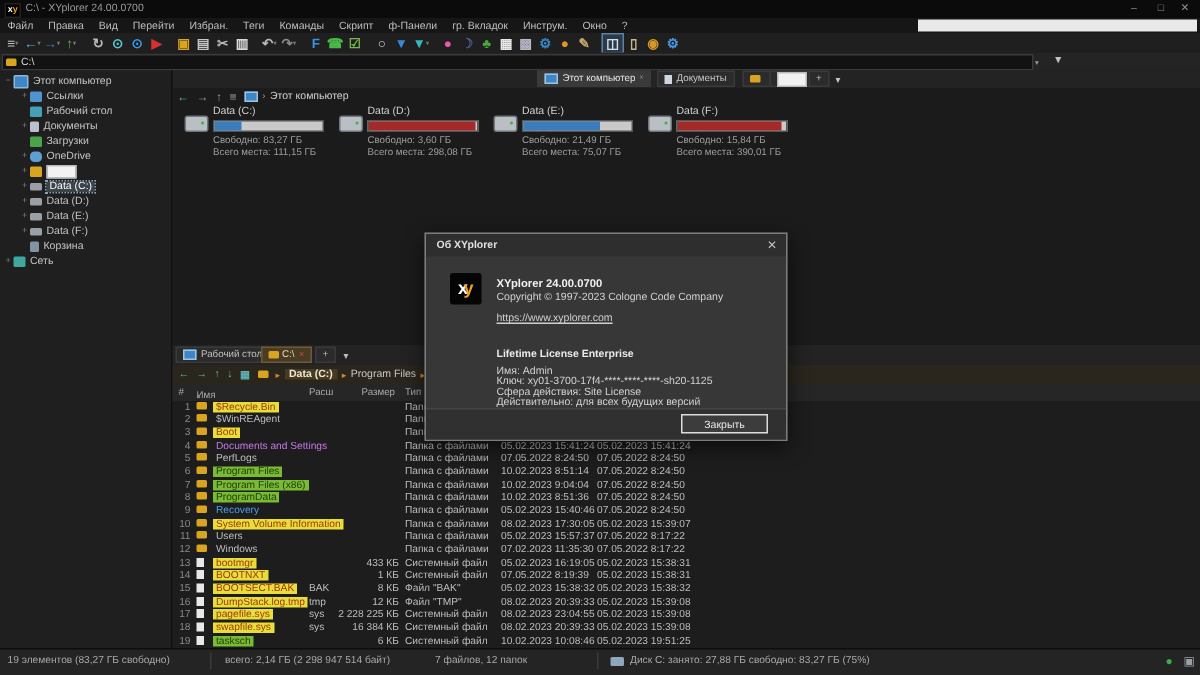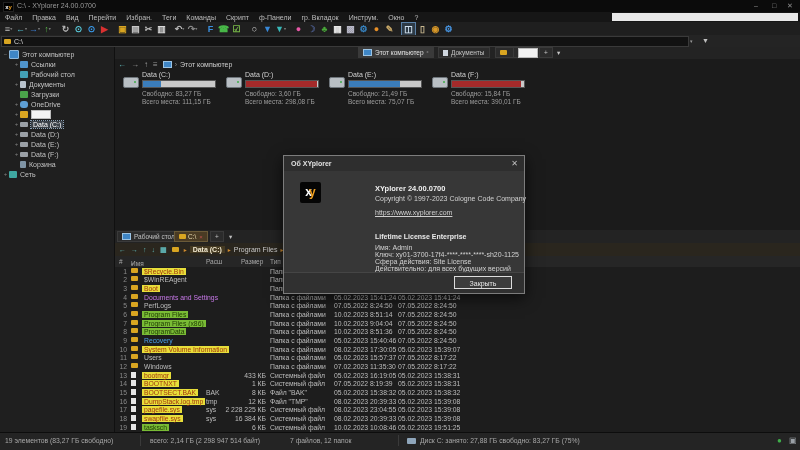--- a/index.html
+++ b/index.html
@@ -102,21 +102,21 @@
   #sb-disk-icon{position:absolute;left:407px;top:5px;width:9px;height:6px;background:#8fa6bb;border-radius:1px;}
   #sb-ic1{position:absolute;left:777px;top:3px;font-size:8px;color:#3fae4a;}
   #sb-ic2{position:absolute;left:789px;top:3px;font-size:8px;color:#9aa0a6;}
   
   #dialog{left:283px;top:155px;width:240px;height:137px;background:#373737;border:1px solid #7c7c7c;box-shadow:0 4px 14px rgba(0,0,0,.65);}
   #dlg-title{position:absolute;left:0;top:0;width:100%;height:15px;background:#2e2e2e;}
   #dlg-title-text{position:absolute;left:7px;top:4px;font-size:7px;color:#e0e0e0;font-weight:bold;}
   #dlg-close{position:absolute;right:6px;top:3px;font-size:8px;color:#c0c0c0;}
   #dlg-logo{position:absolute;left:16px;top:26px;width:21px;height:21px;background:#050505;border-radius:2px;text-align:center;line-height:21px;font-size:12px;font-weight:bold;color:#fff;}
   #dlg-logo b{color:#f0a020;margin-left:-3px;}
-  .dlg-line{position:absolute;left:47px;font-size:7px;color:#d2d2d2;white-space:nowrap;margin-left:44px;}
+  .dlg-line{position:absolute;left:47px;font-size:7px;color:#d2d2d2;white-space:nowrap;}
   #dlg-app{top:28px;font-weight:bold;color:#f0f0f0;font-size:7.5px;}
   #dlg-copy{top:39px;}
   #dlg-link{top:53px;text-decoration:underline;color:#cfcfcf;}
   #dlg-lic{top:77px;font-weight:bold;color:#eaeaea;}
   #dlg-name{top:88px;}
   #dlg-key{top:95px;}
   #dlg-scope{top:102px;}
   #dlg-valid{top:109px;}
   #dlg-footer{position:absolute;left:0;bottom:0;width:100%;height:20px;background:#303030;border-top:1px solid #454545;}
   #dlg-btn{position:absolute;right:12px;top:3px;width:58px;height:13px;background:#3c3c3c;border:1px solid #dcdcdc;color:#e8e8e8;font-size:7px;text-align:center;line-height:13px;box-sizing:border-box;}

